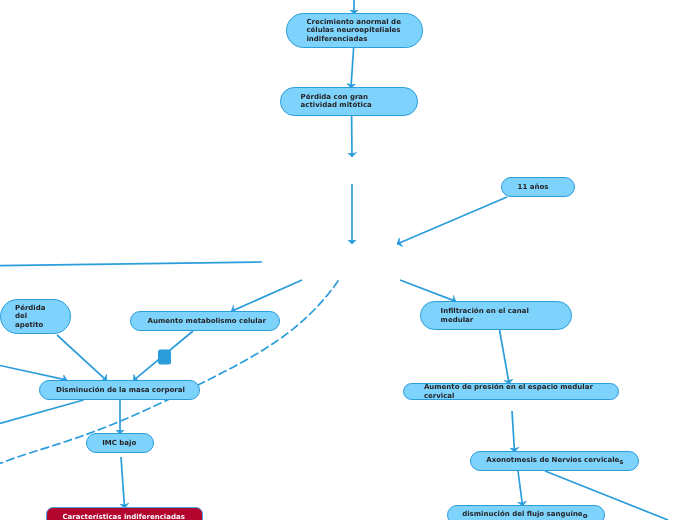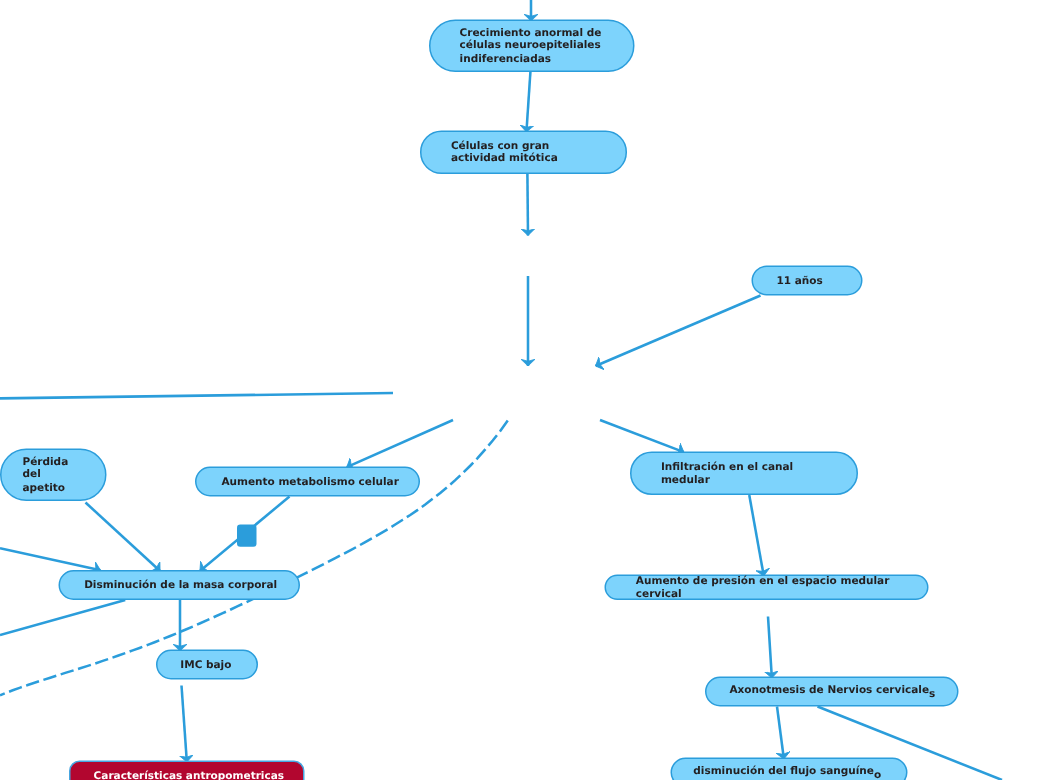--- a/index.html
+++ b/index.html
@@ -51,21 +51,21 @@
     <rect x="158" y="349.6" width="13" height="14.9" rx="2.2" ry="2.2" fill="#2b9ddb"></rect>
   </svg>
 
   <div class="node" style="left:286px;top:13px;width:137px;height:35px;border-radius:17.5px;padding-left:19.4px;">
     <span class="lbl">Crecimiento anormal de
 células neuroepiteliales
 indiferenciadas</span>
   </div>
 
   <div class="node" style="left:280px;top:87.2px;width:138px;height:28.6px;border-radius:14.3px;padding-left:19.6px;">
-    <span class="lbl">Células con gran
+    <span class="lbl">Pérdida con gran
 actividad mitótica</span>
   </div>
 
 
   <div class="node" style="left:501px;top:177px;width:74px;height:20px;border-radius:10px;padding-left:15.6px;">
     <span class="lbl">11 años</span>
   </div>
 
 
   <div class="node" style="left:0px;top:299px;width:71px;height:35px;border-radius:17.5px;padding-left:14px;">
@@ -85,29 +85,29 @@
 
   <div class="node" style="left:39px;top:380px;width:161px;height:20px;border-radius:10px;padding-left:16.1px;">
     <span class="lbl">Disminución de la masa corporal</span>
   </div>
 
   <div class="node" style="left:403px;top:383px;width:216px;height:17px;border-radius:14px;padding-left:19.9px;">
     <span class="lbl">Aumento de presión en el espacio medular
 cervical</span>
   </div>
 
-  <div class="node" style="left:86px;top:433px;width:68px;height:20px;border-radius:10px;padding-left:15.2px;margin-left:18px;">
+  <div class="node" style="left:86px;top:433px;width:68px;height:20px;border-radius:10px;padding-left:15.2px;">
     <span class="lbl">IMC bajo</span>
   </div>
 
   <div class="node" style="left:430px;top:451px;width:169px;height:20px;border-radius:10px;padding-left:15.3px;margin-left:40px;">
     <span class="lbl"><span>Axonotmesis de Nervios cervicale</span><span class="sub">s</span></span>
   </div>
 
   <div class="node red" style="left:46px;top:507px;width:157px;height:20px;border-radius:7px;padding-left:15.4px;">
-    <span class="lbl">Características antropometricas</span>
+    <span class="lbl">Características indiferenciadas</span>
   </div>
 
   <div class="node" style="left:447px;top:505px;width:158px;height:20px;border-radius:10px;padding-left:14.2px;">
     <span class="lbl"><span>disminución del flujo sanguíne</span><span class="sub">o</span></span>
   </div>
 
 </div>
 
 </body></html>

